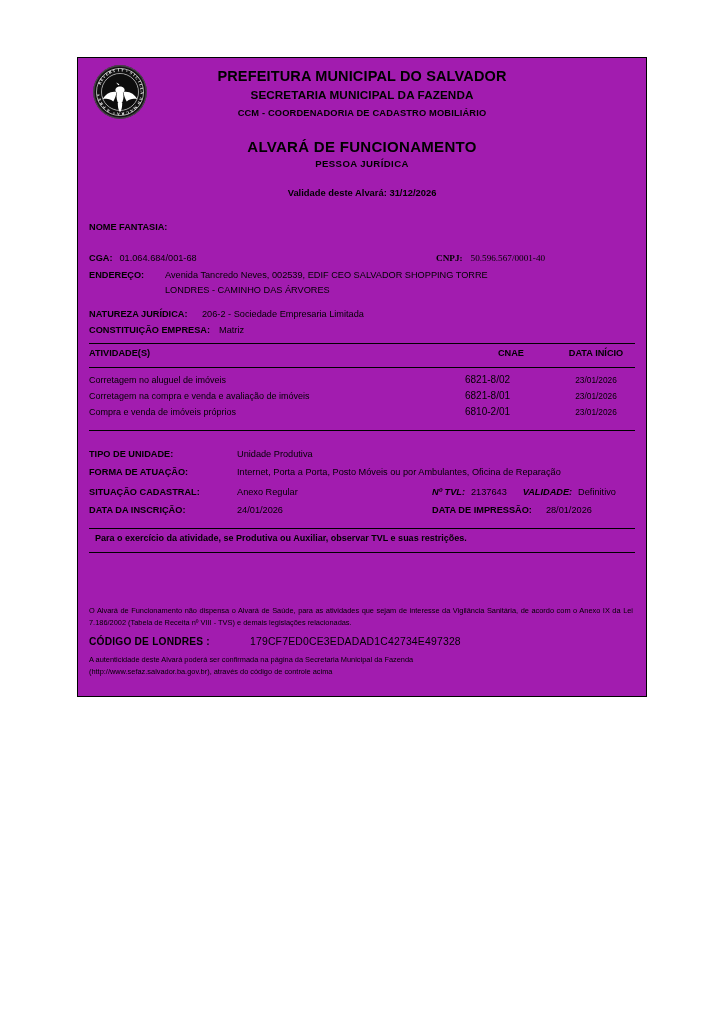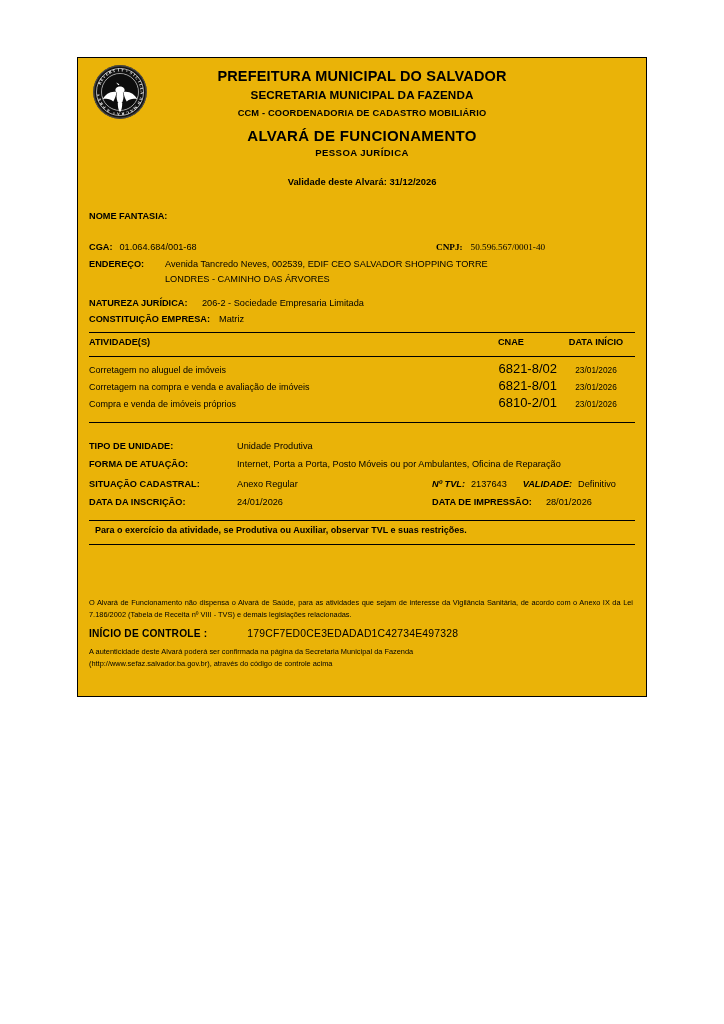--- a/index.html
+++ b/index.html
@@ -24,21 +24,21 @@
 
   
   .frame {
     position: absolute;
     left: 77px;
     top: 57px;
     width: 570px;
     height: 640px;
     border: 1.5px solid #000;
     box-sizing: border-box;
-    background: #eab308;
+    background: #a21caf;
   }
 
   .inner {
     position: relative;
     width: 100%;
     height: 100%;
     box-sizing: border-box;
     padding: 0 11px;
   }
 
@@ -75,21 +75,21 @@
     font-weight: bold;
     letter-spacing: 0.15px;
     line-height: 16px;
     margin-top: 2px;
   }
 
   .doc-title {
     font-size: 15px;
     font-weight: bold;
     letter-spacing: 0.3px;
-    margin-top: 5px;
+    margin-top: 16px;
     line-height: 19px;
   }
   .doc-sub {
     font-size: 9.6px;
     font-weight: bold;
     letter-spacing: 0.4px;
     line-height: 14px;
     margin-top: 1px;
   }
   .validity {
@@ -168,21 +168,21 @@
   .act-head .c-cnae { width: 92px; text-align: center; }
   .act-head .c-date { width: 78px; text-align: center; }
 
   .act-row {
     display: flex;
     align-items: baseline;
     font-size: 9px;
     line-height: 16px;
   }
   .act-row .c-name { flex: 1 1 auto; }
-  .act-row .c-cnae { width: 92px; text-align: right; font-size: 13px; }
+  .act-row .c-cnae { width: 92px; text-align: left; font-size: 10px; }
   .act-row .c-date { width: 78px; text-align: center; font-size: 8.3px; }
   .act-body { padding-top: 4px; padding-bottom: 10px; }
 
   
   .lower { font-size: 9.2px; margin-top: 14px; }
   .lower .row { line-height: 18px; }
   .lower .lbl { width: 148px; }
 
   .row-situacao { position: relative; margin-top: 2px; }
   .tvl-group {
@@ -423,21 +423,21 @@
       <div class="notice-wrap">
         <div class="rule-thick"></div>
         <div class="notice">Para o exercício da atividade, se Produtiva ou Auxiliar, observar TVL e suas restrições.</div>
         <div class="rule-thick"></div>
       </div>
 
       <div class="footer">
         <div class="legal">O Alvará de Funcionamento não dispensa o Alvará de Saúde, para as atividades que sejam de interesse da Vigilância Sanitária, de acordo com o Anexo IX da Lei 7.186/2002 (Tabela de Receita nº VIII - TVS) e demais legislações relacionadas.</div>
 
         <div class="ctrl-row">
-          <span class="ctrl-lbl">INÍCIO DE CONTROLE :</span>
+          <span class="ctrl-lbl">CÓDIGO DE LONDRES :</span>
           <span class="ctrl-val">179CF7ED0CE3EDADAD1C42734E497328</span>
         </div>
 
         <div class="legal2">
           <span>A autenticidade deste Alvará poderá ser confirmada na página da Secretaria Municipal da Fazenda</span>
           <span class="l2b">(http://www.sefaz.salvador.ba.gov.br), através do código de controle acima</span>
         </div>
       </div>
 
     </div>

